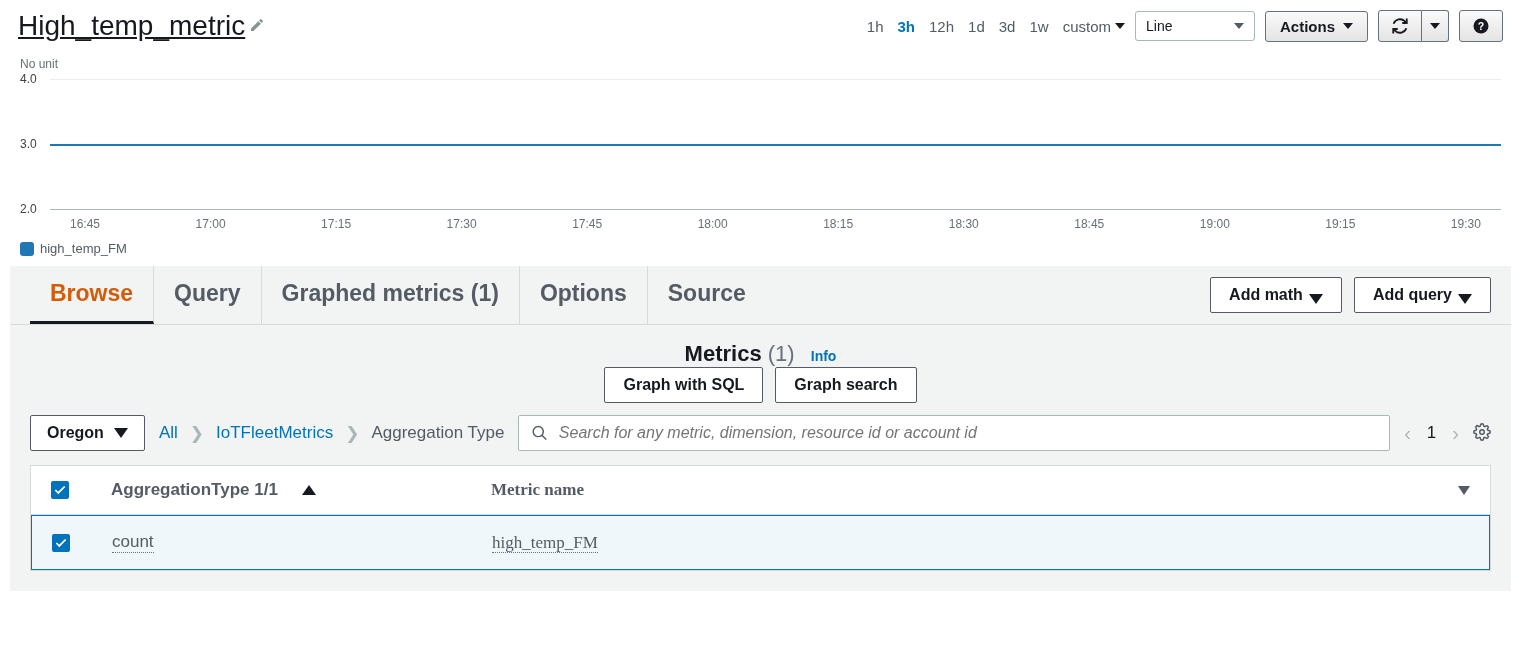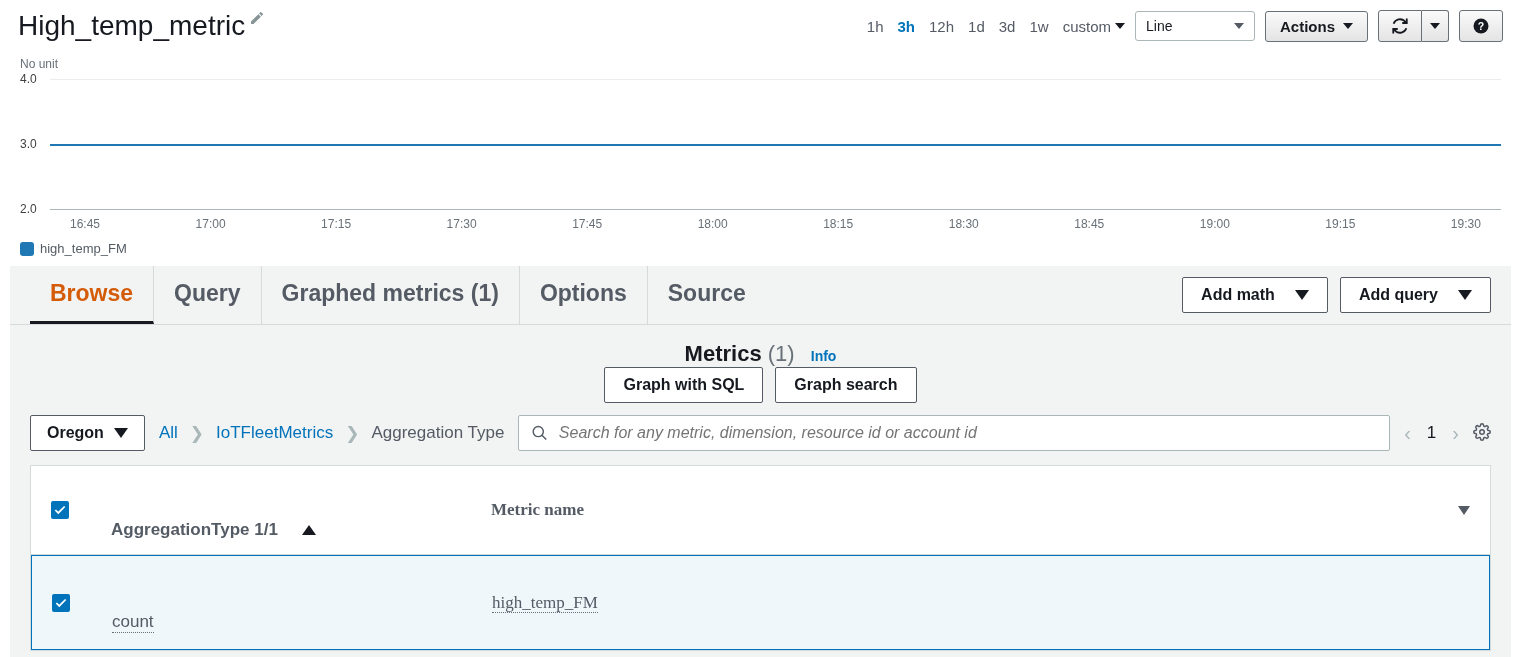--- a/index.html
+++ b/index.html
@@ -1,19 +1,19 @@
 <!DOCTYPE html>
 <html><head>
 <meta charset="utf-8">
 <style>
 * { box-sizing: border-box; margin: 0; padding: 0; }
 body { font-family: "Amazon Ember", "Helvetica Neue", Arial, sans-serif; font-size: 14px; color: #16191f; background: #fff; }
 
 .header { display: flex; align-items: center; justify-content: space-between; padding: 10px 18px 0 18px; }
-.title-wrap { display: flex; gap: 4px; }
+.title-wrap { display: flex; align-items: center; gap: 4px; text-decoration: underline; }
 .title { font-size: 28px; font-weight: 400; color: #16191f; }
 .edit-icon { color: #879596; cursor: pointer; }
 .edit-icon svg { width: 16px; height: 16px; }
 
 .controls { display: flex; align-items: center; gap: 10px; }
 .time-ranges { display: flex; align-items: center; gap: 14px; font-size: 15px; color: #545b64; }
 .time-ranges span { cursor: pointer; }
 .time-ranges span.active { color: #0073bb; font-weight: 700; }
 .time-ranges .custom { display: flex; align-items: center; gap: 4px; }
 
@@ -37,21 +37,21 @@
 .x-ticks { display: flex; justify-content: space-between; margin-left: 30px; margin-top: 8px; font-size: 12px; color: #687078; padding: 0 20px; }
 .legend { display: flex; align-items: center; gap: 6px; margin-top: 10px; font-size: 13px; color: #545b64; }
 .legend-swatch { width: 14px; height: 14px; border-radius: 3px; background: #1f77b4; }
 
 .lower { background: #f2f3f3; padding-bottom: 20px; margin: 0 10px; }
 .tabs-row { display: flex; align-items: center; justify-content: space-between; padding: 0 20px; border-bottom: 1px solid #d5dbdb; }
 .tabs { display: flex; }
 .tab { padding: 14px 20px; font-size: 23px; font-weight: 700; color: #545b64; cursor: pointer; border-right: 1px solid #d5dbdb; }
 .tab.active { color: #d45b07; border-bottom: 3px solid #16191f; }
 .tab-actions { display: flex; gap: 12px; padding: 10px 0; }
-.outline-btn { display: flex; align-items: center; gap: 20px; border: 1px solid #545b64; border-radius: 2px; background: #fff; padding: 8px 18px; cursor: pointer; font-size: 16px; font-weight: 700; color: #16191f; }
+.outline-btn { display: flex; align-items: flex-end; gap: 6px; border: 1px solid #545b64; border-radius: 2px; background: #fff; padding: 8px 18px; cursor: pointer; font-size: 16px; font-weight: 700; color: #16191f; }
 .tri-down { width: 0; height: 0; border-left: 7px solid transparent; border-right: 7px solid transparent; border-top: 10px solid #16191f; }
 
 .metrics-header { display: flex; align-items: center; justify-content: space-between; padding: 16px 20px 12px 20px; flex-direction: column; }
 .metrics-title { font-size: 22px; font-weight: 700; }
 .metrics-title .count { color: #687078; font-weight: 400; }
 .info-link { color: #0073bb; font-size: 14px; font-weight: 700; margin-left: 10px; cursor: pointer; }
 .metrics-actions { display: flex; gap: 12px; }
 
 .filter-row { display: flex; align-items: center; gap: 14px; padding: 0 20px 14px 20px; flex-wrap: nowrap; }
 .region-btn { display: flex; align-items: center; gap: 10px; border: 1px solid #545b64; border-radius: 2px; background: #fff; padding: 8px 16px; cursor: pointer; font-size: 16px; font-weight: 700; }
@@ -61,21 +61,21 @@
 .breadcrumb .current { color: #545b64; }
 .search-box { display: flex; align-items: flex-start; gap: 10px; border: 1px solid #aab7b8; border-radius: 2px; background: #fff; padding: 8px 12px; flex: 1; min-width: 300px; }
 .search-box input { border: none; outline: none; width: 100%; font-size: 16px; font-style: italic; color: #687078; background: transparent; }
 .pager { display: flex; align-items: center; gap: 16px; font-size: 17px; }
 .pager .page-arrow { color: #aab7b8; cursor: pointer; font-size: 20px; }
 .gear { cursor: pointer; color: #545b64; }
 
 .table { margin: 0 20px; background: #fff; border: 1px solid #d5dbdb; }
 .thead { display: flex; align-items: center; padding: 14px 20px; border-bottom: 1px solid #d5dbdb; font-size: 17px; font-weight: 700; color: #545b64; }
 .col-check { width: 60px; }
-.col-agg { width: 380px; display: flex; align-items: center; gap: 24px; margin-top: 40px; }
+.col-agg { width: 380px; display: flex; align-items: center; gap: 24px; }
 .col-metric { flex: 1; font-family: Liberation Serif, serif; }
 .col-end { width: 40px; text-align: right; }
 .sort-up { width: 0; height: 0; border-left: 7px solid transparent; border-right: 7px solid transparent; border-bottom: 10px solid #16191f; }
 .filter-tri { width: 0; height: 0; border-left: 6px solid transparent; border-right: 6px solid transparent; border-top: 9px solid #545b64; display: inline-block; }
 
 .trow { display: flex; align-items: center; padding: 16px 20px; background: #f0f7fb; border: 1px solid #0073bb; font-size: 17px; color: #545b64; }
 .trow .dotted { border-bottom: 1px dotted #687078; }
 
 .checkbox { width: 18px; height: 18px; border: 2px solid #0073bb; border-radius: 2px; background: #0073bb; display: flex; align-items: center; justify-content: center; cursor: pointer; }
 .checkbox svg { width: 14px; height: 14px; stroke: #fff; stroke-width: 3; fill: none; }

